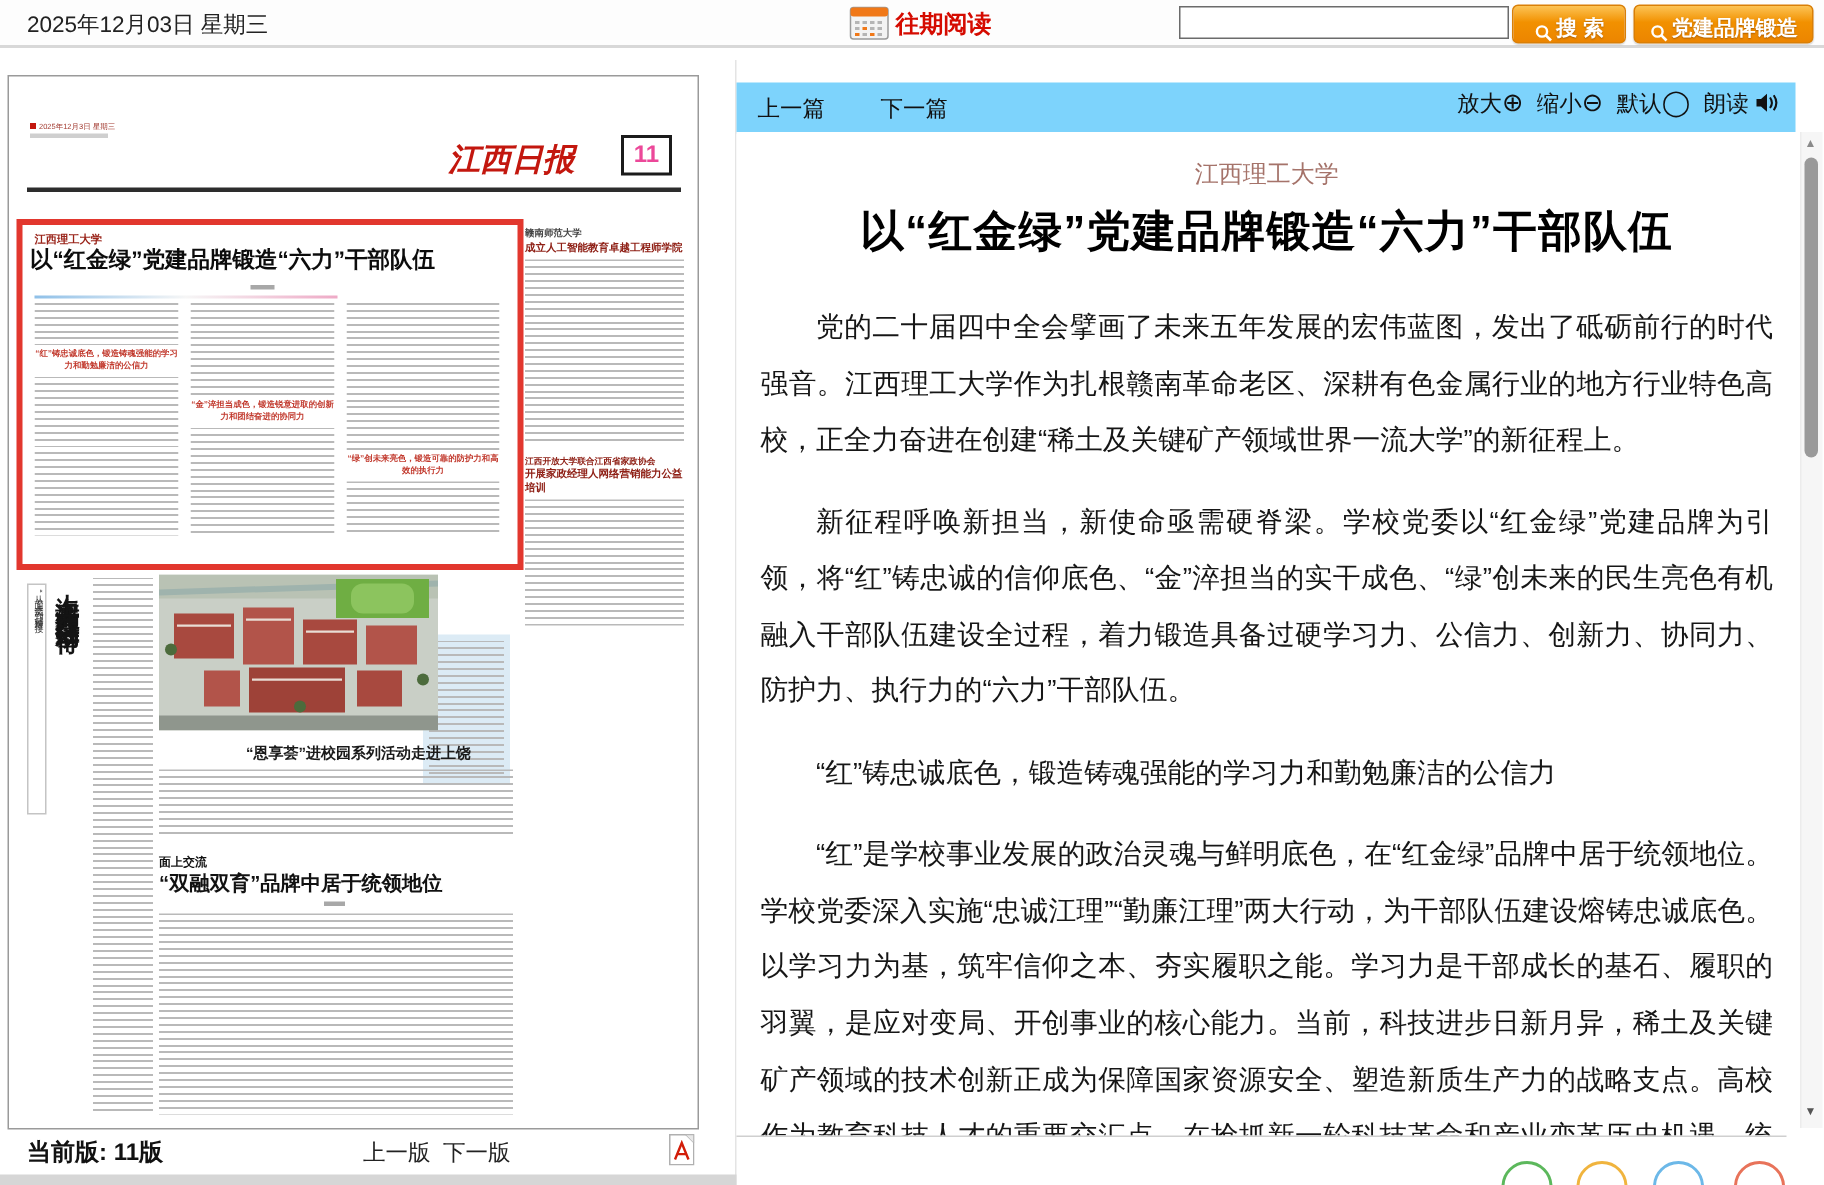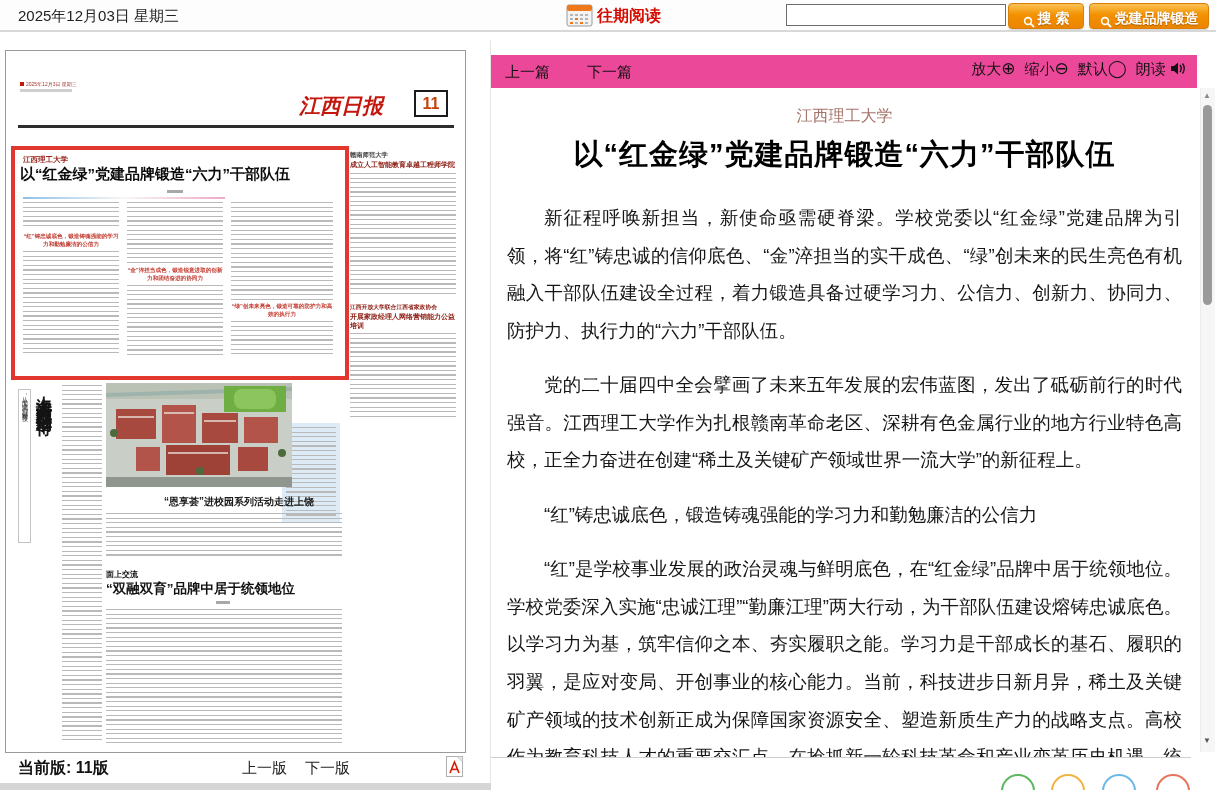--- a/index.html
+++ b/index.html
@@ -30,21 +30,21 @@
   .obtn2{left:1089px;top:3px;width:118px;}
 
   
   .vsep{left:490px;top:40px;width:1px;height:750px;background:#e4e4e4;}
   .preview{left:5px;top:50px;width:459px;height:701px;border:1px solid #9a9a9a;background:#fff;}
   .p-date{left:14px;top:30px;font-size:5px;color:#a23a30;white-space:nowrap;}
   .p-date .sq{display:inline-block;width:4px;height:4px;background:#c3170e;margin-right:2px;}
   .p-date2{left:14px;top:38px;width:52px;height:3px;background:#cfcfcf;}
   .p-section{left:139px;top:43px;width:180px;text-align:center;font-size:19px;letter-spacing:13px;color:#3a3a3a;}
   .p-masthead{left:293px;top:41px;font-size:21px;font-weight:bold;font-style:italic;color:#c3170e;font-family:"DejaVu Serif","Liberation Serif",serif;}
-  .p-pageno{left:408px;top:39px;width:30px;height:23px;border:2px solid #1b1b1b;font-weight:bold;font-size:16px;text-align:center;line-height:23px;color:#c2410c;}
+  .p-pageno{left:408px;top:39px;width:30px;height:23px;border:2px solid #1b1b1b;font-weight:bold;font-size:16px;text-align:center;line-height:23px;color:#ec4899;}
   .p-rule{left:12px;top:74px;width:436px;height:3px;background:#2d2d2d;}
 
   .hlbox{left:5px;top:95px;width:330px;height:226px;border:4px solid #e2372e;background:#fff;cursor:pointer;}
   .hl-kicker{left:8px;top:5px;font-size:7.5px;font-weight:bold;color:#9a241a;}
   .hl-headline{left:5px;top:15px;width:320px;font-size:15px;font-weight:bold;color:#0c0c0c;line-height:1.15;}
   .hl-byline{left:152px;top:40px;width:16px;height:3px;background:#a8a8a8;}
   .hl-grad{left:8px;top:47px;width:202px;height:2px;background:linear-gradient(90deg,#8fc0e8,#f6f6f6,#eeaac6);}
   .mini-lines{background:repeating-linear-gradient(#b9b9b9 0,#b9b9b9 1.3px,transparent 1.3px,transparent 4.6px);}
   .mcol{overflow:hidden;}
   .tiny-red{display:block;font-size:5.6px;line-height:1.35;color:#c23a2e;font-weight:bold;text-align:center;margin:3px 0;}
@@ -56,26 +56,26 @@
   .vtitle{writing-mode:vertical-rl;font-size:16px;font-weight:bold;color:#141414;letter-spacing:2px;}
   .vsub{writing-mode:vertical-rl;font-size:6px;color:#333;letter-spacing:1px;border:1px solid #c4c4c4;padding:2px 1px;}
 
   .a4t{text-align:center;font-size:10px;font-weight:bold;color:#1a1a1a;white-space:nowrap;}
   .a5k{font-size:8px;font-weight:bold;color:#111;}
   .a5t{font-size:13.5px;font-weight:bold;color:#111;white-space:nowrap;}
   .a6k{font-size:6.3px;font-weight:bold;color:#333;white-space:nowrap;}
   .a6t{font-size:8.6px;font-weight:bold;color:#8f2016;white-space:nowrap;}
 
   .pfoot-cur{left:18px;top:758px;font-size:16px;font-weight:bold;color:#111;}
-  .pfoot-nav{left:242px;top:759px;font-size:15px;color:#222;font-family:Liberation Mono, monospace;}
+  .pfoot-nav{left:242px;top:759px;font-size:15px;color:#222;}
   .pdfico{left:446px;top:756px;}
   .graystrip{left:0;top:783px;width:491px;height:7px;background:#d6d6d6;}
 
   
-  .rtool{left:491px;top:55px;width:706px;height:33px;background:#ec4899;border-bottom:1px solid #e1e1e1;}
+  .rtool{left:491px;top:55px;width:706px;height:33px;background:#7dd3fc;border-bottom:1px solid #e1e1e1;}
   .rt-prev{left:14px;top:8px;font-size:15px;color:#111;}
   .rt-next{left:96px;top:8px;font-size:15px;color:#111;}
   .rt-right{right:10px;top:5px;display:flex;align-items:flex-end;gap:9px;font-size:15px;color:#111;}
   .rt-cico{font-size:17px;line-height:1;color:#111;}
 
   .article{left:491px;top:88px;width:707px;height:669px;overflow:hidden;background:#fff;}
   .art-kicker{margin-top:18px;text-align:center;font-size:16px;color:#a5736a;}
   .art-title{margin:8px 14px 24px;text-align:center;font-size:29px;font-weight:bold;color:#000;letter-spacing:1px;}
   .art-body{padding:0 16px;}
   .art-body p{margin:0 0 17px;font-size:18.5px;line-height:2.03;text-align:justify;text-indent:2em;color:#161616;}
@@ -249,22 +249,22 @@
         <path d="M12.5 2.5 Q16 7.5 12.5 12.5" fill="none" stroke="#111" stroke-width="1.4"></path>
       </svg>
     </span>
   </div>
 </div>
 
 <div class="abs article">
   <div class="art-kicker">江西理工大学</div>
   <div class="art-title">以“红金绿”党建品牌锻造“六力”干部队伍</div>
   <div class="art-body">
+    <p>党的二十届四中全会擘画了未来五年发展的宏伟蓝图，发出了砥砺前行的时代强音。江西理工大学作为扎根赣南革命老区、深耕有色金属行业的地方行业特色高校，正全力奋进在创建“稀土及关键矿产领域世界一流大学”的新征程上。</p>
     <p>新征程呼唤新担当，新使命亟需硬脊梁。学校党委以“红金绿”党建品牌为引领，将“红”铸忠诚的信仰底色、“金”淬担当的实干成色、“绿”创未来的民生亮色有机融入干部队伍建设全过程，着力锻造具备过硬学习力、公信力、创新力、协同力、防护力、执行力的“六力”干部队伍。</p>
-    <p>党的二十届四中全会擘画了未来五年发展的宏伟蓝图，发出了砥砺前行的时代强音。江西理工大学作为扎根赣南革命老区、深耕有色金属行业的地方行业特色高校，正全力奋进在创建“稀土及关键矿产领域世界一流大学”的新征程上。</p>
     <p>“红”铸忠诚底色，锻造铸魂强能的学习力和勤勉廉洁的公信力</p>
     <p>“红”是学校事业发展的政治灵魂与鲜明底色，在“红金绿”品牌中居于统领地位。学校党委深入实施“忠诚江理”“勤廉江理”两大行动，为干部队伍建设熔铸忠诚底色。以学习力为基，筑牢信仰之本、夯实履职之能。学习力是干部成长的基石、履职的羽翼，是应对变局、开创事业的核心能力。当前，科技进步日新月异，稀土及关键矿产领域的技术创新正成为保障国家资源安全、塑造新质生产力的战略支点。高校作为教育科技人才的重要交汇点，在抢抓新一轮科技革命和产业变革历史机遇，统筹推进教育强国、科技强国、人才强国建设，加快发展新质生产力中具有不可替代的作用。干部是学校事业发展的“关键少数”，唯有持续提升学习力，方能在变局中把准方向、在新赛</p>
   </div>
 </div>
 
 <div class="abs rdivider"></div>
 <div class="abs share sh1"></div>
 <div class="abs share sh2"></div>
 <div class="abs share sh3"></div>
 <div class="abs share sh4"></div>

